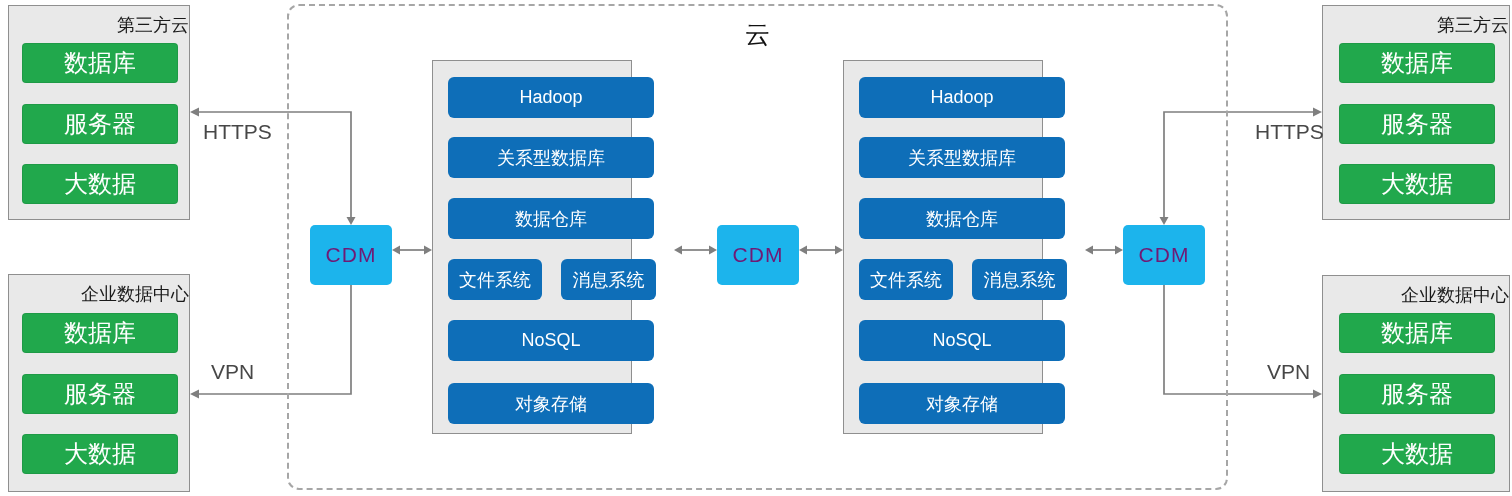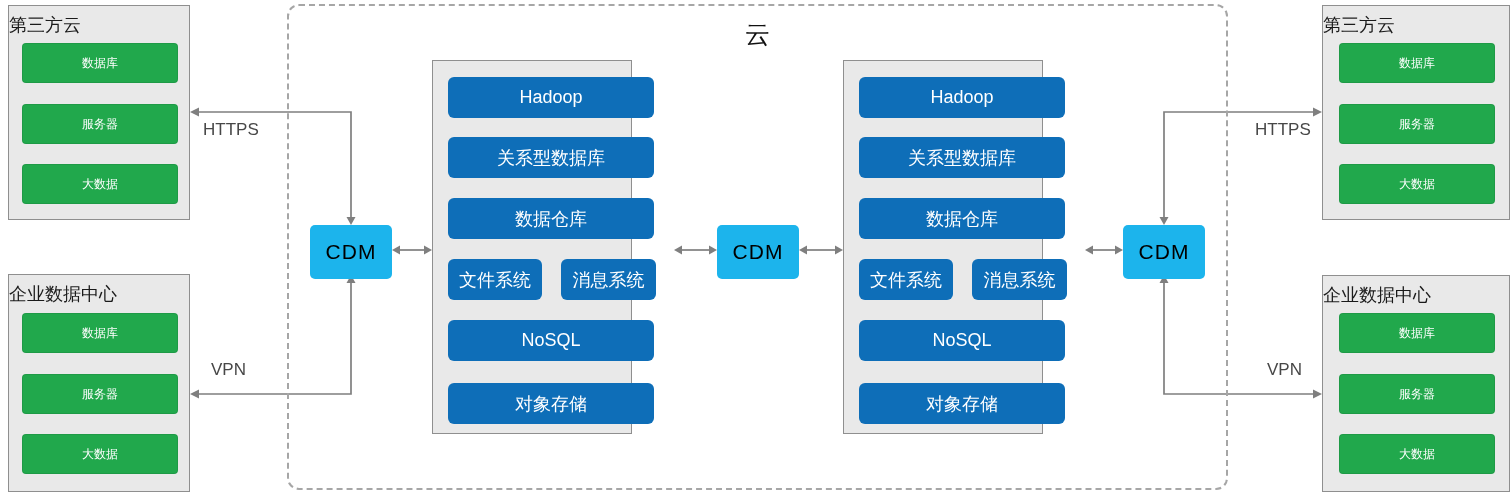--- a/index.html
+++ b/index.html
@@ -21,43 +21,43 @@
     font-size:25px;color:#111;
   }
   .panel{
     position:absolute;background:var(--panel,#e9e9e9);
     border:1.5px solid var(--panel_border,#8f8f8f);
   }
   .stack{width:200px;height:374px;}
   .outer{width:182px;}
   .outer-r{width:188px;}
   .hdr{
-    position:absolute;left:0;right:0;top:7px;text-align:left;
+    position:absolute;left:0;right:0;top:7px;text-align:right;
     font-size:18px;color:#1a1a1a;white-space:nowrap;
   }
   .g-item{
     position:absolute;height:40px;border-radius:4px;
     background:var(--green,#21a84c);border:1px solid rgba(0,0,0,0.08);
-    color:#fff;font-size:12px;display:flex;align-items:center;justify-content:center;
+    color:#fff;font-size:24px;display:flex;align-items:center;justify-content:center;
     white-space:nowrap;
   }
   .b-item{
     position:absolute;height:41px;border-radius:6px;
     background:var(--blue,#0e6eb8);
     color:#fff;font-size:18px;display:flex;align-items:center;justify-content:center;
     white-space:nowrap;
   }
   .cdm{
-    position:absolute;width:82px;height:54px;border-radius:5px;top:225px;
+    position:absolute;width:82px;height:60px;border-radius:5px;top:225px;
     background:var(--cyan,#1cb4ec);
-    color:#000000;font-size:21px;letter-spacing:1px;
+    color:#701a75;font-size:21px;letter-spacing:1px;
     display:flex;align-items:center;justify-content:center;
   }
   .lbl{
-    position:absolute;font-size:17px;color:#474747;white-space:nowrap;
+    position:absolute;font-size:21px;color:#474747;white-space:nowrap;
   }
 </style>
 </head>
 <body>
 
 <div class="canvas">
 
   <svg class="wires" width="1512" height="496" aria-hidden="true">
 
     <g>

